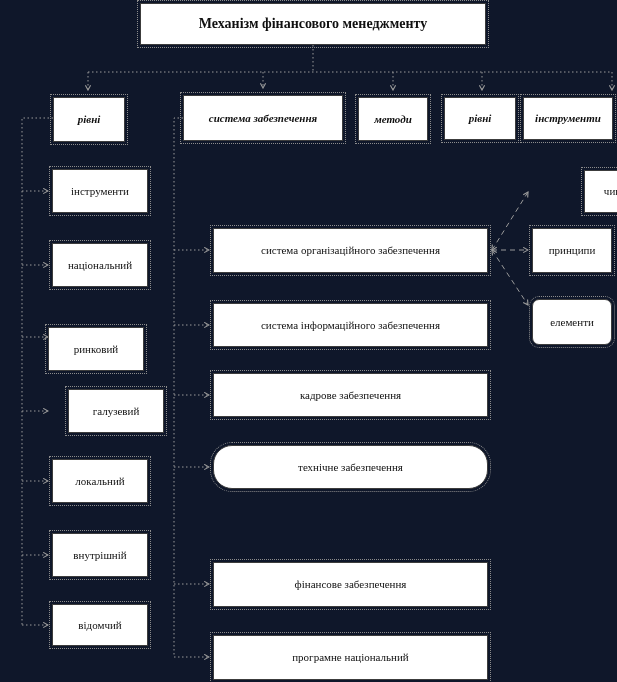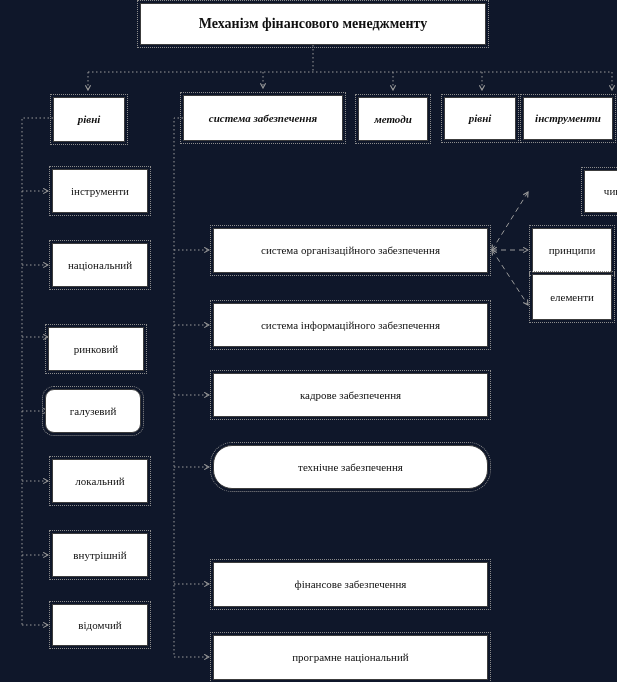--- a/index.html
+++ b/index.html
@@ -86,29 +86,29 @@
 
   <div class="node cat" style="left:53px;  top:97px; width:72px;  height:45px;">рівні</div>
   <div class="node cat" style="left:183px; top:95px; width:160px; height:46px;">система забезпечення</div>
   <div class="node cat" style="left:358px; top:97px; width:70px;  height:44px;">методи</div>
   <div class="node cat" style="left:444px; top:97px; width:72px;  height:43px;">рівні</div>
   <div class="node cat" style="left:523px; top:97px; width:90px;  height:43px;">інструменти</div>
 
   <div class="node" style="left:52px; top:169px; width:96px; height:44px;">інструменти</div>
   <div class="node" style="left:52px; top:243px; width:96px; height:44px;">національний</div>
   <div class="node" style="left:48px; top:315px; width:96px; height:44px;margin-top:12px;">ринковий</div>
-  <div class="node" style="left:45px; top:389px; width:96px; height:44px;border-radius:9px;">галузевий</div>
+  <div class="node" style="left:68px; top:389px; width:96px; height:44px;">галузевий</div>
   <div class="node" style="left:52px; top:459px; width:96px; height:44px;">локальний</div>
   <div class="node" style="left:52px; top:533px; width:96px; height:44px;">внутрішній</div>
   <div class="node" style="left:52px; top:604px; width:96px; height:42px;">відомчий</div>
 
   <div class="node" style="left:213px; top:228px; width:275px; height:45px;">система організаційного забезпечення</div>
   <div class="node" style="left:213px; top:303px; width:275px; height:44px;">система інформаційного забезпечення</div>
   <div class="node" style="left:213px; top:373px; width:275px; height:44px;">кадрове забезпечення</div>
   <div class="node" style="left:213px; top:445px; width:275px; height:44px;border-radius:19px;">технічне забезпечення</div>
   <div class="node" style="left:213px; top:562px; width:275px; height:45px;">фінансове забезпечення</div>
   <div class="node" style="left:213px; top:635px; width:275px; height:45px;">програмне національний</div>
 
   <div class="node" style="left:544px; top:170px; width:80px; height:43px;margin-left:40px;">чинники</div>
   <div class="node" style="left:532px; top:228px; width:80px; height:45px;">принципи</div>
-  <div class="node" style="left:532px; top:274px; width:80px; height:46px;">елементи</div>
+  <div class="node" style="left:532px; top:299px; width:80px; height:46px;border-radius:7px;">елементи</div>
 
 </div>
 
 </body></html>

